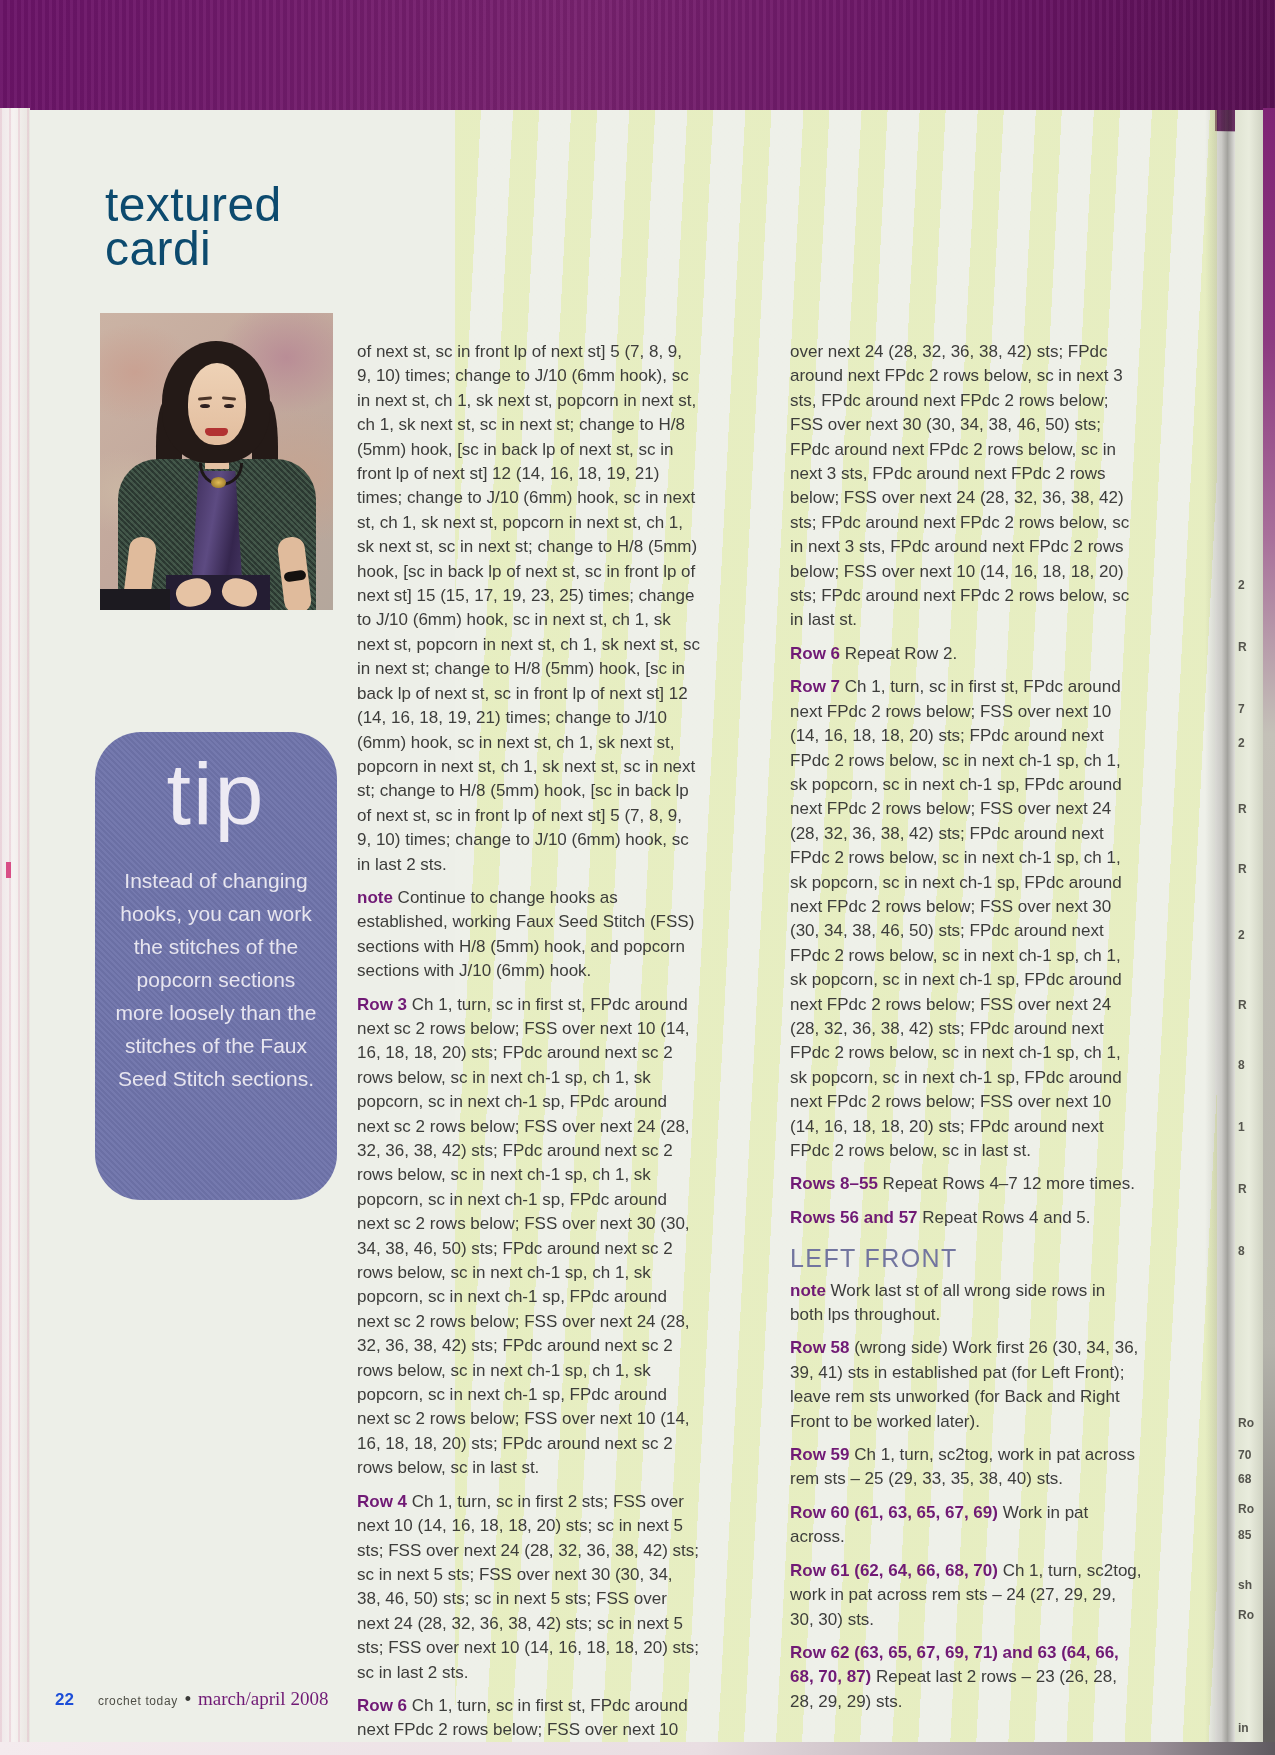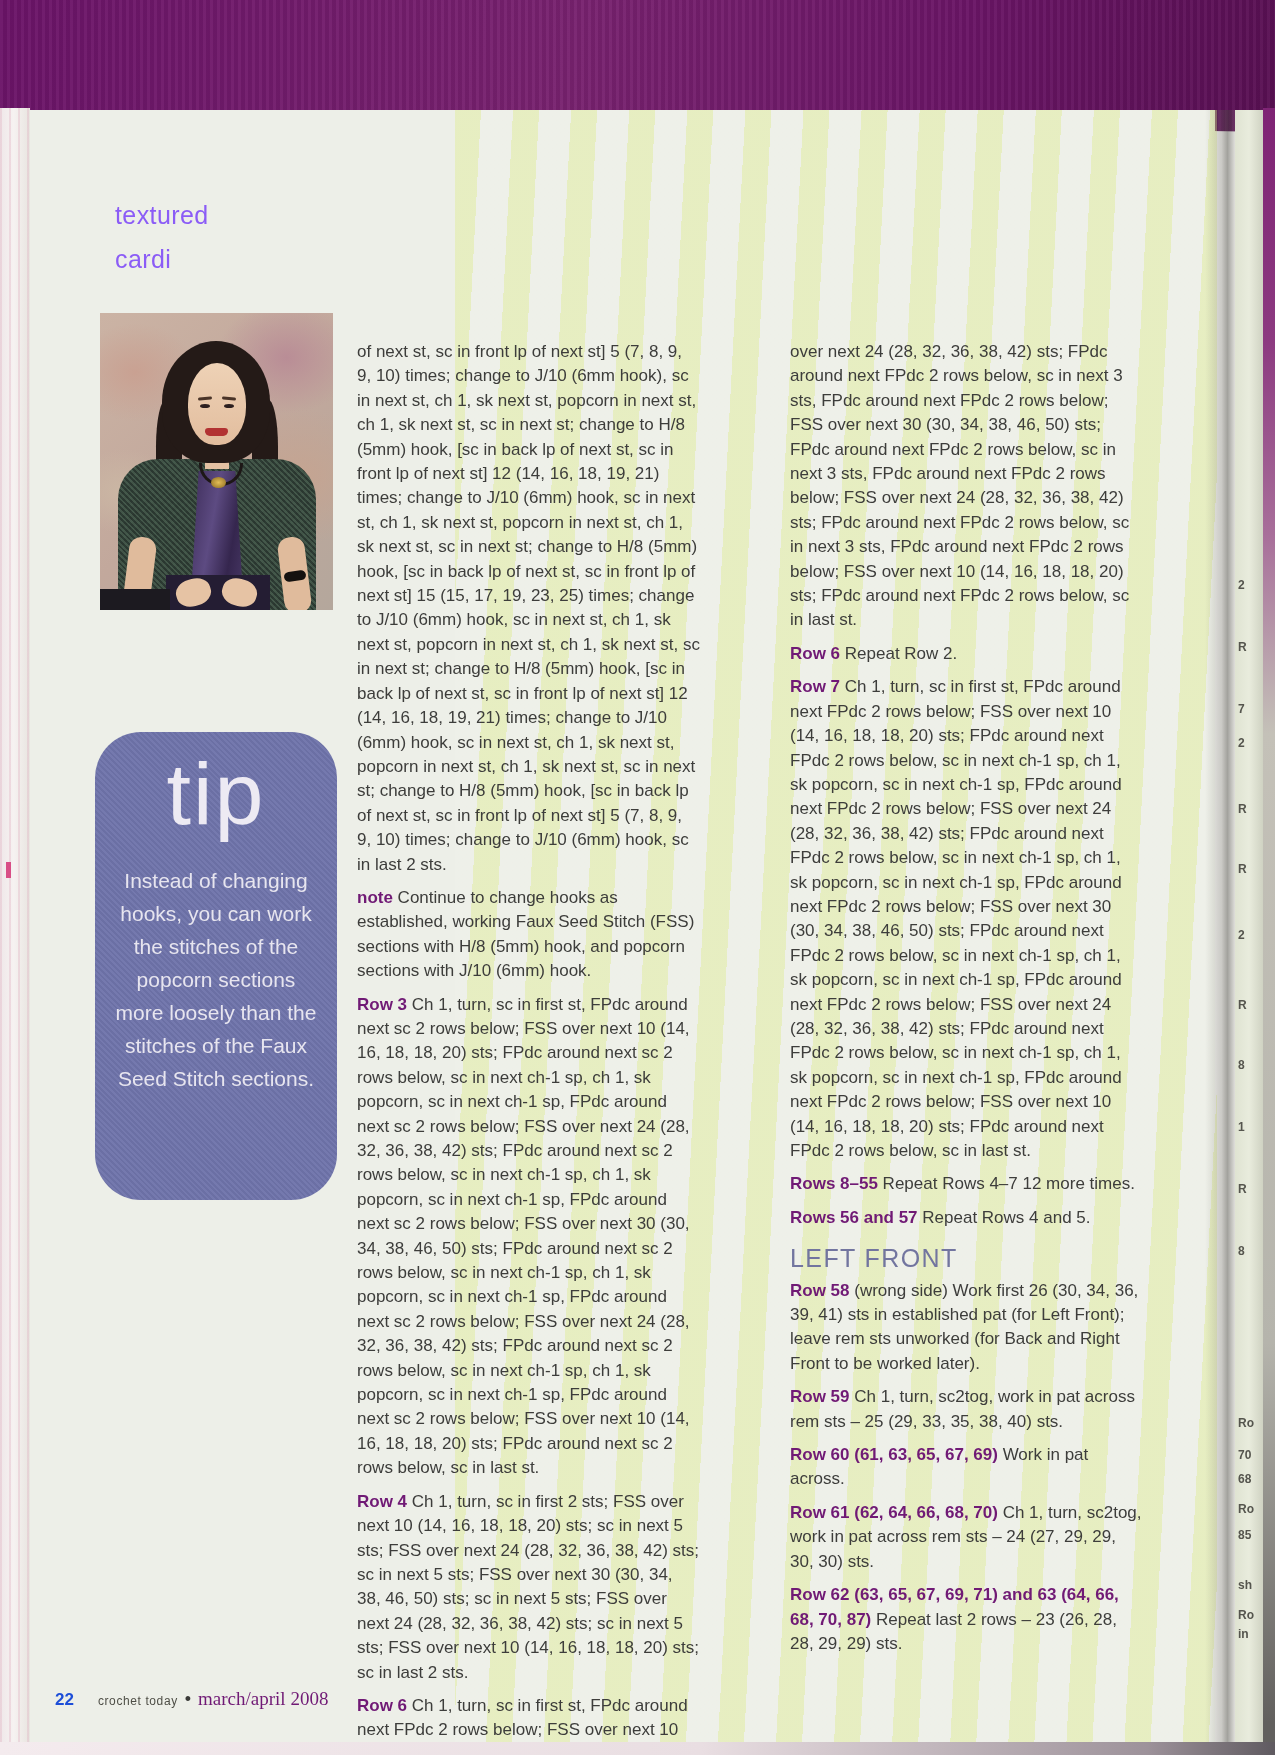--- a/index.html
+++ b/index.html
@@ -13,22 +13,22 @@
       linear-gradient(100deg,#6b1468,#78226f 45%,#6a1566 75%,#581052);
     clip-path:polygon(0 0,100% 0,100% 100%,0 84%);}
 
   
   .page{position:absolute;left:30px;top:110px;width:1185px;height:1632px;
     background:#edefe8;}
   .stripes{position:absolute;left:425px;top:0;width:762px;height:100%;
     background:repeating-linear-gradient(93deg,
       rgba(222,236,140,0.42) 0 26px,rgba(246,247,240,0.12) 26px 58px);}
 
-  .title{position:absolute;left:72px;top:70px;margin:13px;font-size:25px;line-height:44px;
-    font-weight:500;color:#8b5cf6;letter-spacing:0.4px;}
+  .title{position:absolute;left:72px;top:70px;margin:3px;font-size:48px;line-height:44px;
+    font-weight:500;color:#0c4a6e;letter-spacing:0.4px;}
 
   
   .photo{position:absolute;left:70px;top:203px;width:233px;height:297px;overflow:hidden;}
   .photo div{position:absolute;}
   .ph-wall{left:0;top:0;width:100%;height:100%;background:
     radial-gradient(90px 70px at 15% 20%,#c9a192 0%,transparent 70%),
     radial-gradient(100px 80px at 80% 15%,#b98d96 0%,transparent 70%),
     radial-gradient(120px 90px at 85% 55%,#c5a491 0%,transparent 75%),
     radial-gradient(80px 60px at 10% 60%,#cbb7a4 0%,transparent 70%),
     linear-gradient(135deg,#cbb3a4,#c2a89c 50%,#b4a79c);}
@@ -156,20 +156,21 @@
         <p class="para"><b>Row 4</b> Ch 1, turn, sc in first 2 sts; FSS over next 10 (14, 16, 18, 18, 20) sts; sc in next 5 sts; FSS over next 24 (28, 32, 36, 38, 42) sts; sc in next 5 sts; FSS over next 30 (30, 34, 38, 46, 50) sts; sc in next 5 sts; FSS over next 24 (28, 32, 36, 38, 42) sts; sc in next 5 sts; FSS over next 10 (14, 16, 18, 18, 20) sts; sc in last 2 sts.</p>
         <p class="para"><b>Row 6</b> Ch 1, turn, sc in first st, FPdc around next FPdc 2 rows below; FSS over next 10 (14, 16, 18, 18, 20) sts; FPdc around next FPdc 2 rows below, sc in next 3 sts, FPdc around next FPdc 2 rows below; FSS</p>
       </div>
     <div class="col col2" id="col2">
         <p class="para">over next 24 (28, 32, 36, 38, 42) sts; FPdc around next FPdc 2 rows below, sc in next 3 sts, FPdc around next FPdc 2 rows below; FSS over next 30 (30, 34, 38, 46, 50) sts; FPdc around next FPdc 2 rows below, sc in next 3 sts, FPdc around next FPdc 2 rows below; FSS over next 24 (28, 32, 36, 38, 42) sts; FPdc around next FPdc 2 rows below, sc in next 3 sts, FPdc around next FPdc 2 rows below; FSS over next 10 (14, 16, 18, 18, 20) sts; FPdc around next FPdc 2 rows below, sc in last st.</p>
         <p class="para"><b>Row 6</b> Repeat Row 2.</p>
         <p class="para"><b>Row 7</b> Ch 1, turn, sc in first st, FPdc around next FPdc 2 rows below; FSS over next 10 (14, 16, 18, 18, 20) sts; FPdc around next FPdc 2 rows below, sc in next ch-1 sp, ch 1, sk popcorn, sc in next ch-1 sp, FPdc around next FPdc 2 rows below; FSS over next 24 (28, 32, 36, 38, 42) sts; FPdc around next FPdc 2 rows below, sc in next ch-1 sp, ch 1, sk popcorn, sc in next ch-1 sp, FPdc around next FPdc 2 rows below; FSS over next 30 (30, 34, 38, 46, 50) sts; FPdc around next FPdc 2 rows below, sc in next ch-1 sp, ch 1, sk popcorn, sc in next ch-1 sp, FPdc around next FPdc 2 rows below; FSS over next 24 (28, 32, 36, 38, 42) sts; FPdc around next FPdc 2 rows below, sc in next ch-1 sp, ch 1, sk popcorn, sc in next ch-1 sp, FPdc around next FPdc 2 rows below; FSS over next 10 (14, 16, 18, 18, 20) sts; FPdc around next FPdc 2 rows below, sc in last st.</p>
         <p class="para"><b>Rows 8–55</b> Repeat Rows 4–7 12 more times.</p>
         <p class="para"><b>Rows 56 and 57</b> Repeat Rows 4 and 5.</p>
         <h2 class="section-heading">LEFT FRONT</h2>
+        <p class="para"><b>note</b> Work last st of all wrong side rows in both lps throughout.</p>
         <p class="para"><b>Row 58</b> (wrong side) Work first 26 (30, 34, 36, 39, 41) sts in established pat (for Left Front); leave rem sts unworked (for Back and Right Front to be worked later).</p>
         <p class="para"><b>Row 59</b> Ch 1, turn, sc2tog, work in pat across rem sts – 25 (29, 33, 35, 38, 40) sts.</p>
         <p class="para"><b>Row 60 (61, 63, 65, 67, 69)</b> Work in pat across.</p>
         <p class="para"><b>Row 61 (62, 64, 66, 68, 70)</b> Ch 1, turn, sc2tog, work in pat across rem sts – 24 (27, 29, 29, 30, 30) sts.</p>
         <p class="para"><b>Row 62 (63, 65, 67, 69, 71) and 63 (64, 66, 68, 70, 87)</b> Repeat last 2 rows – 23 (26, 28, 28, 29, 29) sts.</p>
       </div>
 
     <div class="footer">
       <span class="pgnum">22</span><span class="mag">crochet today</span><span class="bullet">•</span><span class="issue">march/april 2008</span>
     </div>
@@ -191,18 +192,18 @@
       <span class="frag" style="top: 1010px;">1</span>
       <span class="frag" style="top: 1072px;">R</span>
       <span class="frag" style="top: 1134px;">8</span>
       <span class="frag" style="top: 1306px;">Ro</span>
       <span class="frag" style="top: 1338px;">70</span>
       <span class="frag" style="top: 1362px;">68</span>
       <span class="frag" style="top: 1392px;">Ro</span>
       <span class="frag" style="top: 1418px;">85</span>
       <span class="frag" style="top: 1468px;">sh</span>
       <span class="frag" style="top: 1498px;">Ro</span>
-      <span class="frag" style="top: 1517px;">in</span>
+      <span class="frag" style="top: 1611px;">in</span>
     </div>
   <div class="right-sliver"></div>
   <div class="bottom-edge"></div>
 
 </div>
 
 </body></html>

